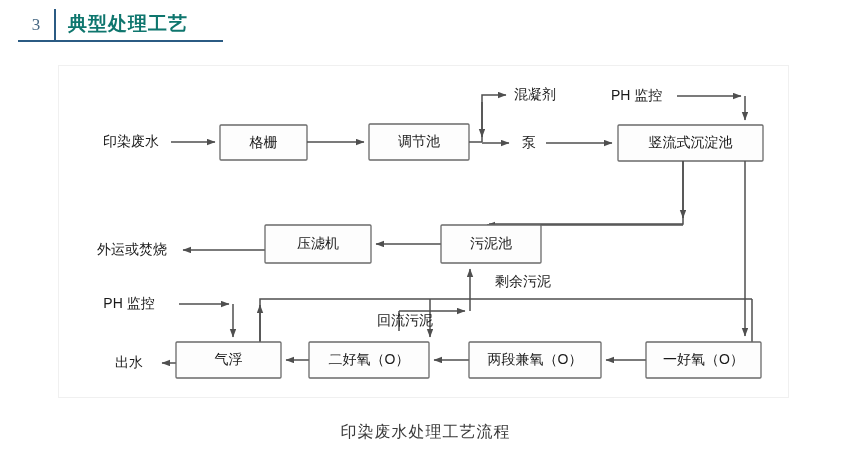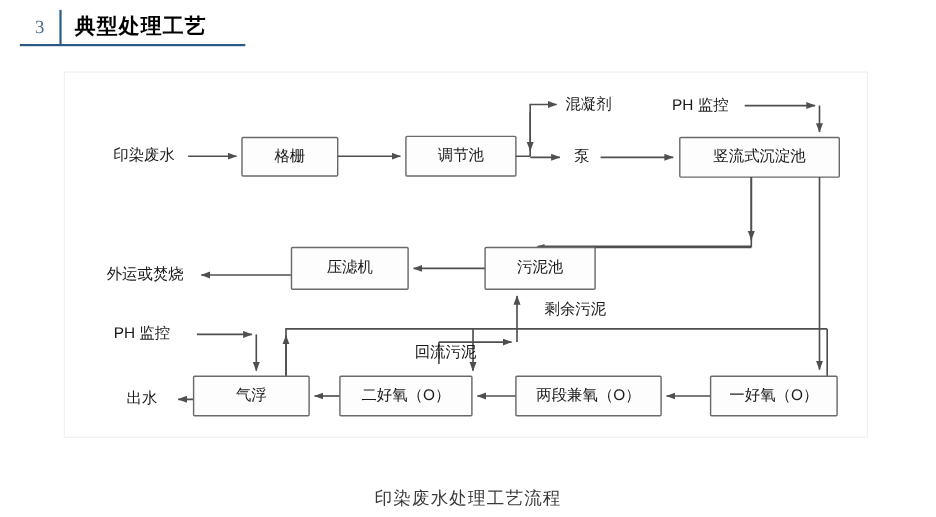--- a/index.html
+++ b/index.html
@@ -37,21 +37,21 @@
   #section-divider {
     width: 2px;
     align-self: stretch;
     background: #2b5b83;
     margin: 1px 0 0 0;
   }
   #section-title {
     padding-left: 12px;
     font-size: 19px;
     font-weight: bold;
-    color: #000000;
+    color: #0f766e;
     letter-spacing: 1px;
     white-space: nowrap;
   }
 
   
   #figure-frame {
     position: absolute;
     left: 58px;
     top: 65px;
     width: 731px;
@@ -99,21 +99,20 @@
   #figure-caption {
     position: absolute;
     left: 0;
     top: 422px;
     width: 851px;
     text-align: center;
     font-size: 16px;
     color: #3a3a3a;
     font-family: "Liberation Sans", "DejaVu Sans", sans-serif;
     letter-spacing: 1px;
-    margin-top: 21px;
   }
 </style>
 </head>
 <body>
 
 <div id="section-header">
   <div id="section-number">3</div>
   <div id="section-divider"></div>
   <div id="section-title">典型处理工艺</div>
 </div>

